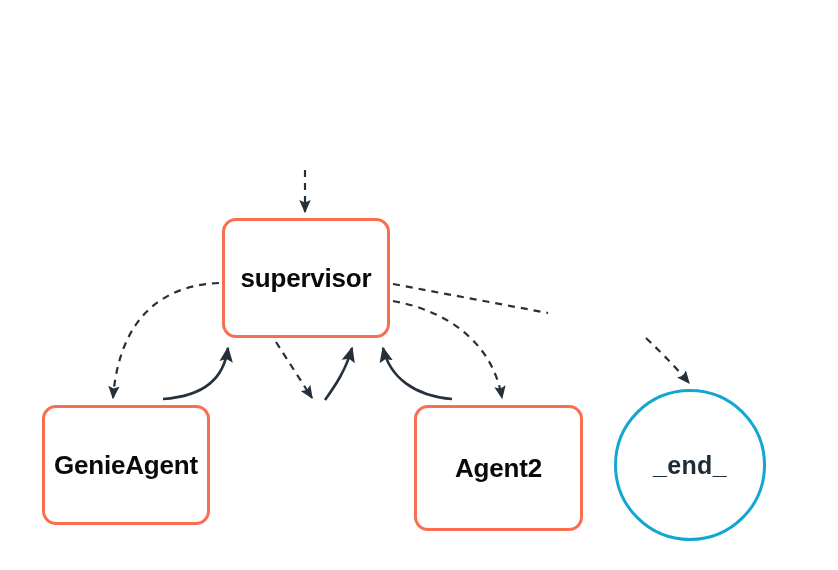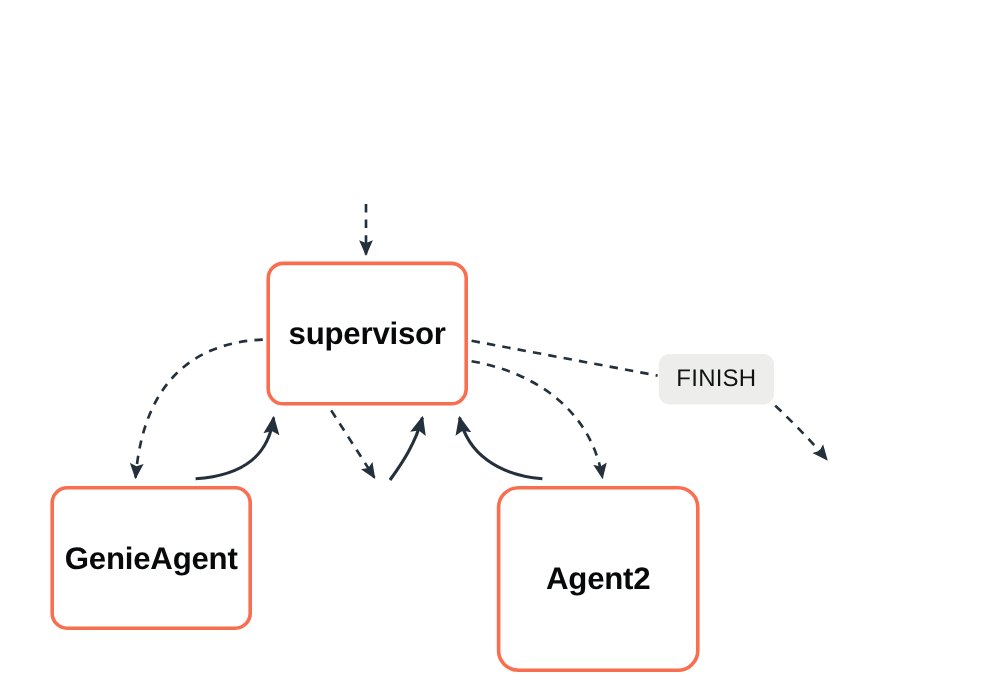--- a/index.html
+++ b/index.html
@@ -101,22 +101,22 @@
 
   <div class="node node-process" style="left:222px; top:218px; width:168px; height:120px;">
     <span class="node-label">supervisor</span>
   </div>
 
   <div class="node node-process" style="left:42px; top:405px; width:168px; height:120px;">
     <span class="node-label">GenieAgent</span>
   </div>
 
 
-  <div class="node node-process" style="left:414px; top:405px; width:169px; height:155px;border-radius:18px;">
+  <div class="node node-process" style="left:414px; top:405px; width:169px; height:126px;">
     <span class="node-label">Agent2</span>
   </div>
 
+  <div class="node node-terminal" style="left:614px; top:389px; width:152px; height:152px;">
+    <span class="node-label">_end_</span>
+  </div>
 
-  <div class="edge-label" style="left:549px; top:295px; width:96px; height:42px;">
-    <span>FINISH</span>
-  </div>
 
 </div>
 
 </body></html>

